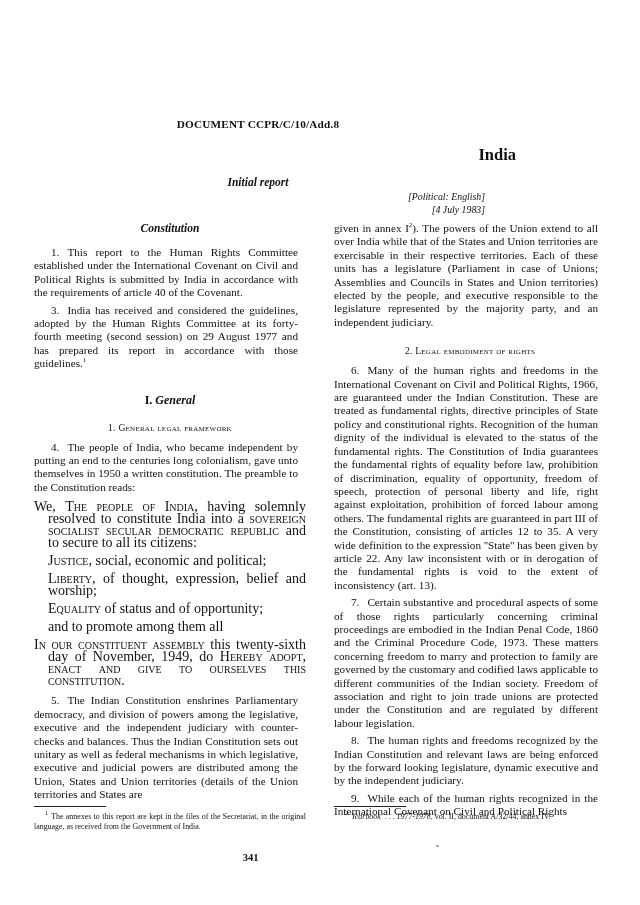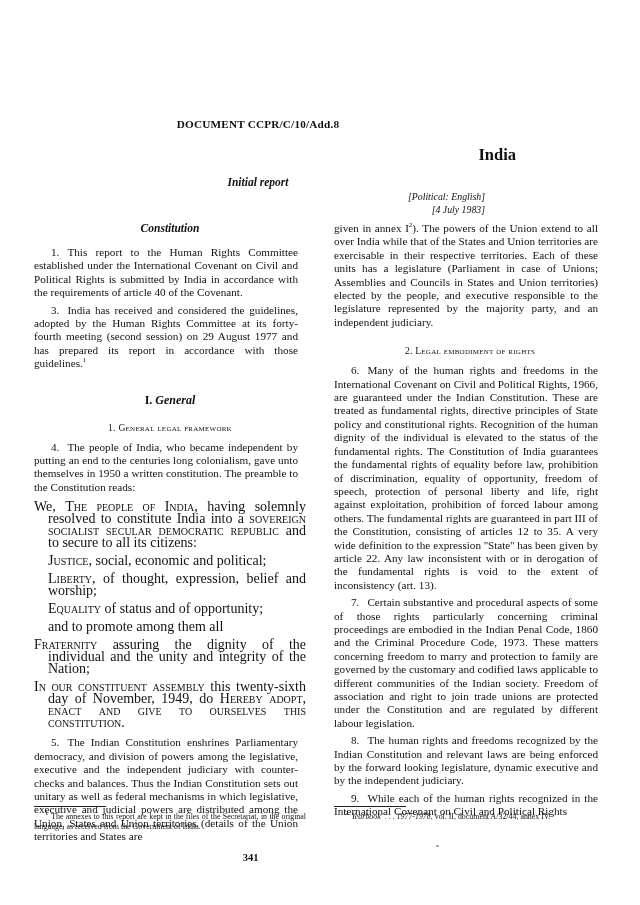--- a/index.html
+++ b/index.html
@@ -220,21 +220,20 @@
       <p><span>We,</span> <span class="sc">The people of India,</span><span> having solemnly resolved to constitute India into a </span><span class="sc">sovereign socialist secular democratic republic</span><span> and to secure to all its citizens:</span></p>
 
       <p class="flush"><span class="sc">Justice,</span><span> social, economic and political;</span></p>
 
       <p class="flush"><span class="sc">Liberty,</span><span> of thought, expression, belief and worship;</span></p>
 
       <p class="flush"><span class="sc">Equality</span><span> of status and of opportunity;</span></p>
 
       <p class="flush">and to promote among them all</p>
 
-      <p><span class="sc">Fraternity</span><span> assuring the dignity of the individual and the unity and integrity of the Nation;</span></p>
 
       <p><span class="sc">In our constituent assembly</span><span> this twenty-sixth day of November, 1949, do </span><span class="sc">Hereby adopt, enact and give to ourselves this constitution.</span></p>
     </div>
 
     <p class="body-par indent">
       <span class="pnum">5.</span><span>The Indian Constitution enshrines Parliamentary democracy, and division of powers among the legislative, executive and the independent judiciary with counter-checks and balances. Thus the Indian Constitution sets out unitary as well as federal mechanisms in which legislative, executive and judicial powers are distributed among the Union, States and Union territories (details of the Union territories and States are</span>
     </p>
   </div>
 
   <div class="col col-right">

